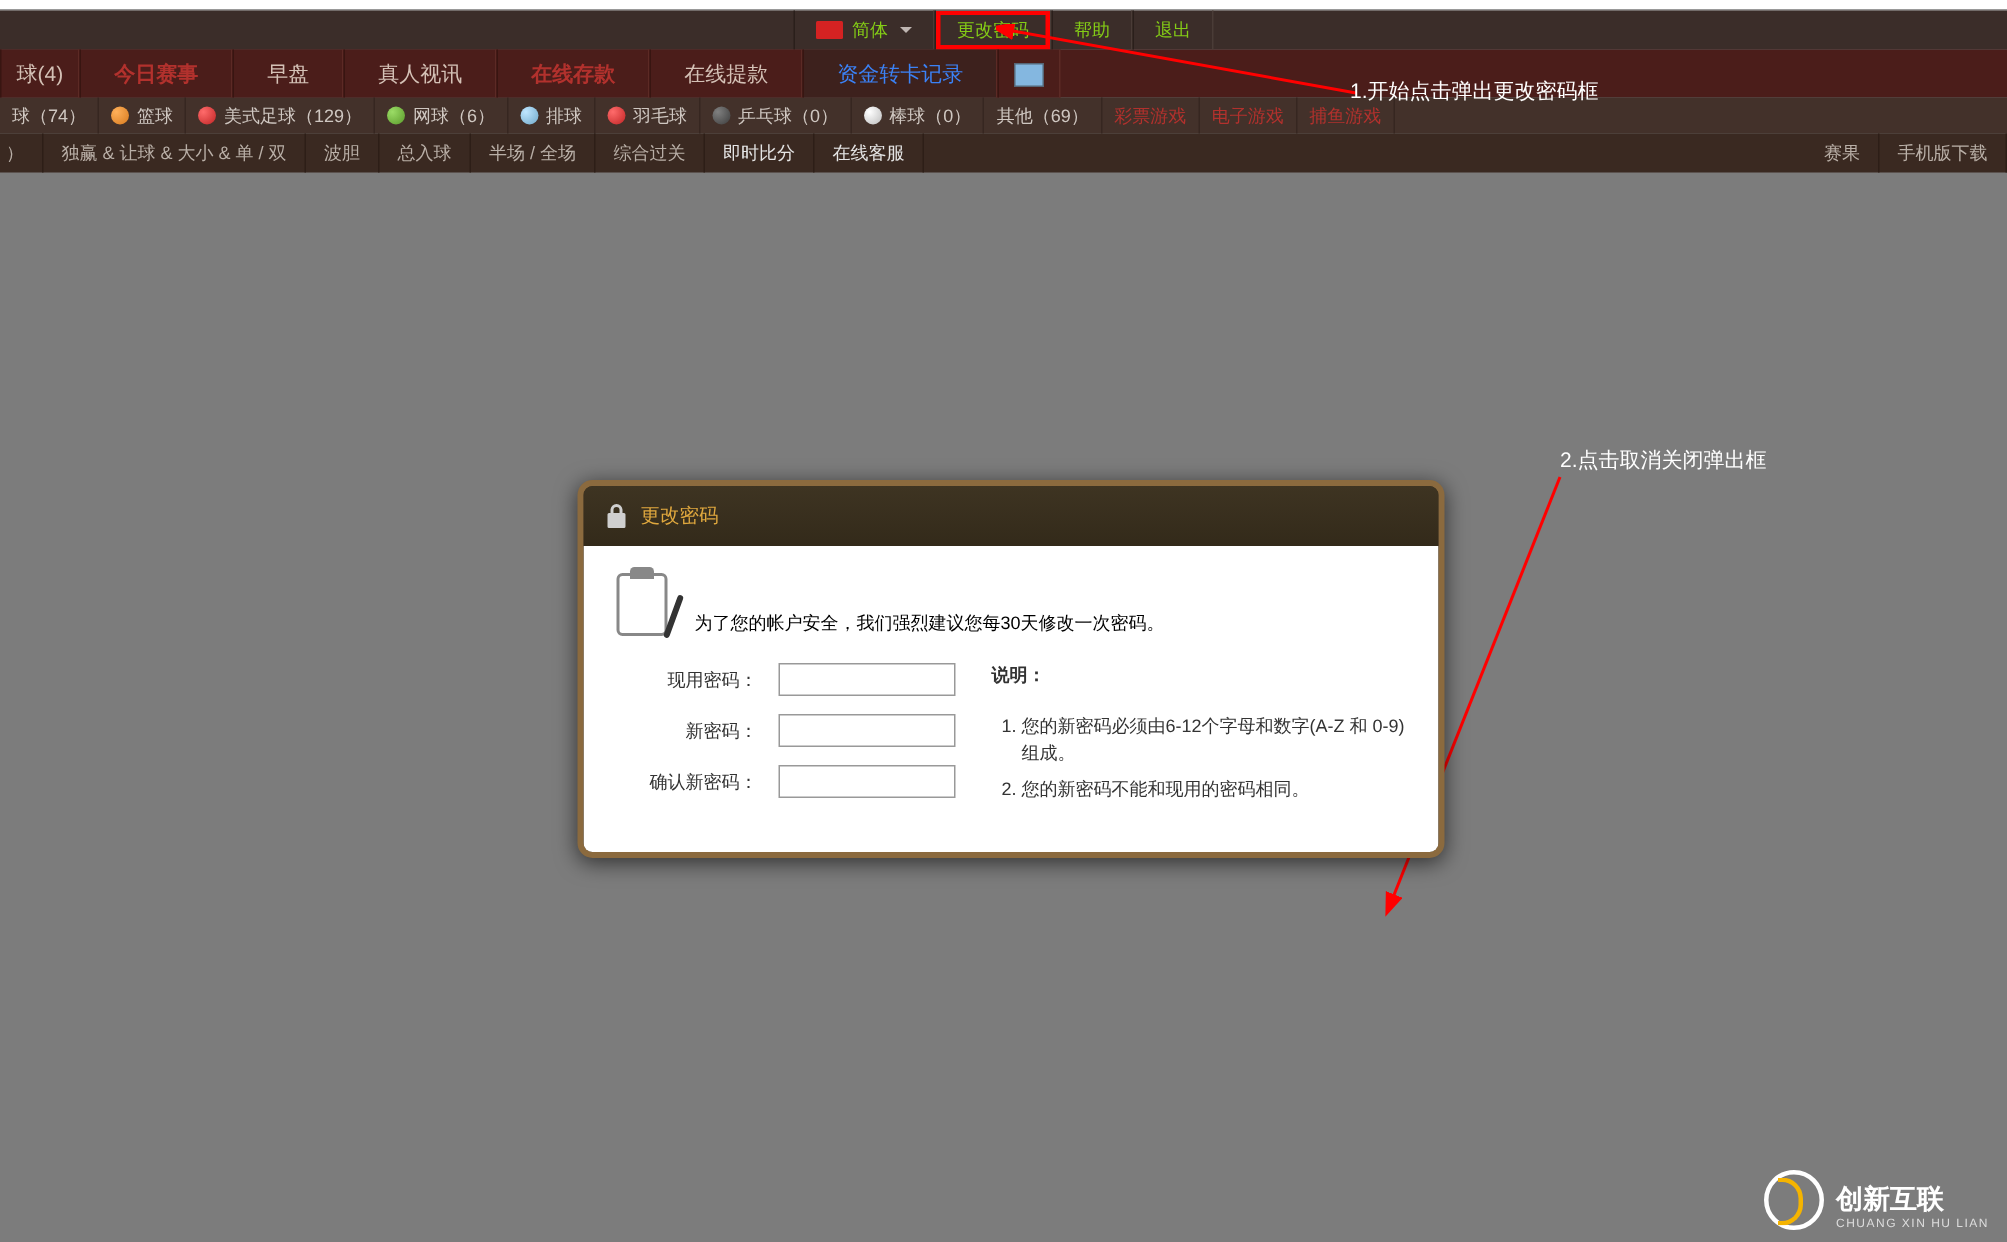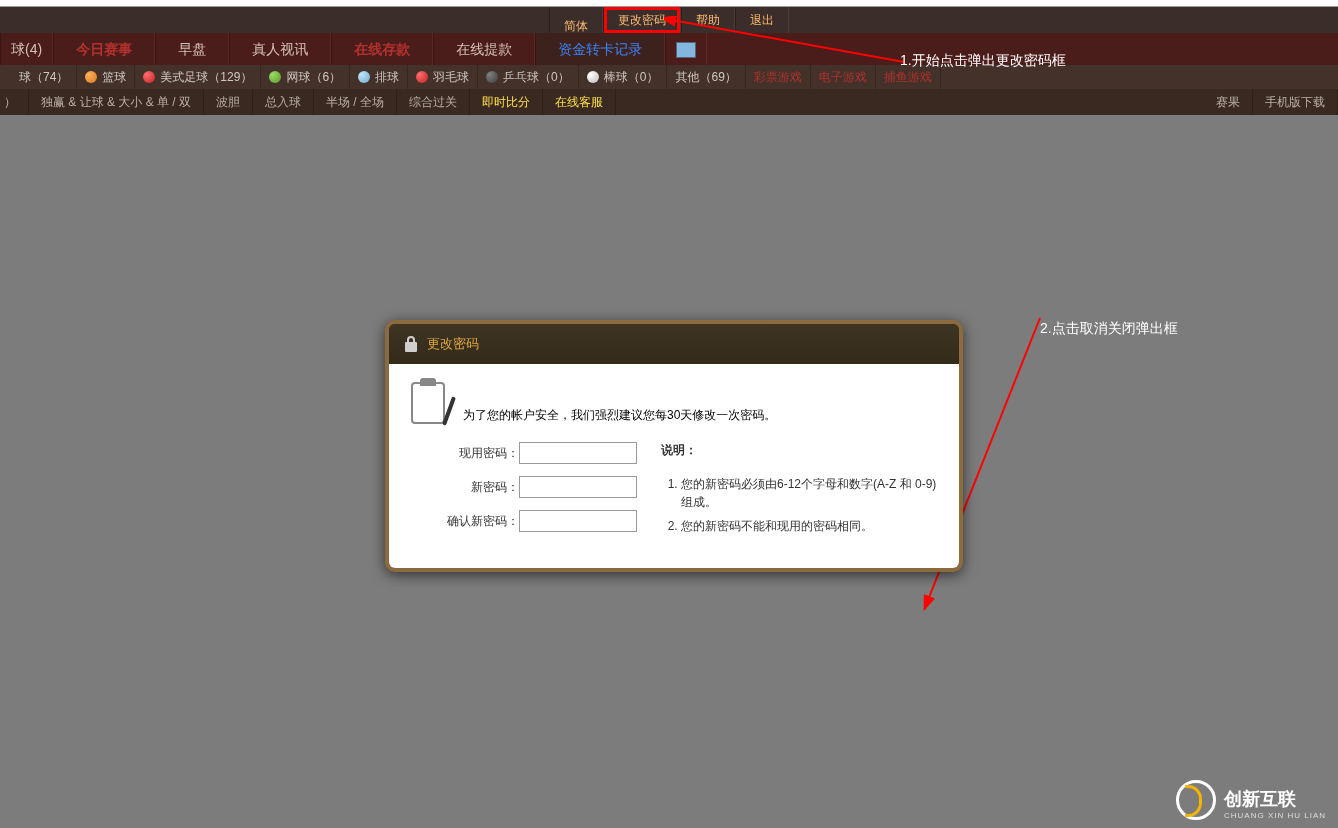--- a/index.html
+++ b/index.html
@@ -1,57 +1,57 @@
 <!DOCTYPE html>
 <html><head>
 <meta charset="utf-8">
 <style>
   html,body{margin:0;padding:0;width:1338px;height:828px;font-family:"Microsoft YaHei",Arial,sans-serif;font-size:12px;background:#7c7c7c;overflow:hidden;}
   .top-white{height:6px;background:#fff;border-bottom:1px solid #999;}
   .bar{display:flex;align-items:center;height:26px;box-sizing:border-box;}
   .bar-top{background:#3b2d29;justify-content:center;}
-  .top-link{color:#fdba74;padding:0 14px;line-height:26px;height:26px;display:flex;align-items:center;gap:6px;border-left:1px solid #2a1f1b;border-right:1px solid #4a3c37;cursor:pointer;flex-direction:column;}
+  .top-link{color:#84cc16;padding:0 14px;line-height:26px;height:26px;display:flex;align-items:center;gap:6px;border-left:1px solid #2a1f1b;border-right:1px solid #4a3c37;cursor:pointer;}
   .top-link.sel{box-shadow:0 0 0 3px #ff0000 inset;}
   .flag{width:18px;height:12px;background:#d42222;border-radius:1px;display:inline-block;}
   .caret{width:0;height:0;border-left:4px solid transparent;border-right:4px solid transparent;border-top:4px solid #bfb6b2;display:inline-block;margin-left:2px;}
   .bar-main{background:#4b1d1a;height:32px;}
   .main-tab{color:#d4c1b6;padding:0 22px;line-height:32px;height:32px;border-left:1px solid #381511;border-right:1px solid #5c2a25;cursor:pointer;background:#4b1d1a;font-size:14px;}
   .main-tab.pad-l{padding-left:10px;padding-right:10px;}
   .main-tab.red{color:#b2312d;font-weight:bold;}
   .main-tab.gold{color:#3b82f6;background:#3d211d;}
   .mini-icon{width:18px;height:14px;background:#84b7e0;border:1px solid #567;display:inline-block;vertical-align:middle;}
-  .bar-sports{background:#43312a;height:24px;padding-left:11px;}
+  .bar-sports{background:#43312a;height:24px;padding-left:0;}
   .sport{color:#cfc7c1;padding:0 8px;display:flex;align-items:center;gap:5px;height:24px;cursor:pointer;border-right:1px solid #362620;}
   .sport.red{color:#b2312d;}
   .ball{width:12px;height:12px;border-radius:50%;display:inline-block;}
   .b-orange{background:radial-gradient(circle at 30% 30%,#ffb05a,#d87a1e);}
   .b-red{background:radial-gradient(circle at 30% 30%,#ff6b6b,#c02424);}
   .b-green{background:radial-gradient(circle at 30% 30%,#9bdc66,#5a9a2a);}
   .b-white{background:radial-gradient(circle at 30% 30%,#fff,#bbb);}
   .b-lblue{background:radial-gradient(circle at 30% 30%,#bfe6ff,#6fa8c9);}
   .b-dark{background:radial-gradient(circle at 30% 30%,#808080,#3c3c3c);}
   .bar-sub{background:#3a2921;height:26px;padding-left:0;}
   .sub{color:#b9afa7;padding:0 12px;height:26px;display:flex;align-items:center;cursor:pointer;border-right:1px solid #2d1e17;}
-  .sub.red{color:#fde047;}
+  .sub.red{color:#e5e5e5;}
   .sub-right{margin-left:auto;display:flex;}
   .annot{position:absolute;color:#fff;font-size:14px;}
   .arrow-svg{position:absolute;pointer-events:none;}
   
   .dialog{position:absolute;left:385px;top:320px;width:570px;border:4px solid #8b6a3e;border-radius:10px;box-shadow:0 3px 14px rgba(0,0,0,.6);background:#3b3020;overflow:hidden;}
   .dlg-head{height:40px;background:linear-gradient(#3e3422,#332a1a);display:flex;align-items:center;padding:0 14px;gap:8px;color:#e0a83e;font-size:13px;}
   .dlg-body{background:#fff;padding:14px 18px 24px 18px;}
   .intro{display:flex;align-items:flex-end;gap:14px;margin-bottom:18px;}
   .clip-icon{width:42px;height:46px;position:relative;}
   .clip-icon .board{position:absolute;inset:4px 4px 0 4px;background:#fff;border:2px solid #888;border-radius:4px;}
   .clip-icon .clip{position:absolute;top:0;left:50%;transform:translateX(-50%);width:16px;height:8px;background:#888;border-radius:3px 3px 0 0;}
   .clip-icon .pen{position:absolute;right:-2px;bottom:-2px;width:4px;height:30px;background:#333;transform:rotate(20deg);border-radius:2px;}
   .form-row{display:flex;align-items:flex-start;}
   .form-left{width:230px;}
   .fr{display:flex;align-items:center;justify-content:flex-end;margin-bottom:12px;}
-  .fr label{color:#333;margin-right:0;}
+  .fr label{color:#333;margin-right:14px;}
   .fr input{width:110px;height:18px;border:1px solid #999;padding:1px 3px;}
   .form-right{flex:1;padding-left:24px;color:#333;}
   .form-right b{display:block;margin-bottom:16px;}
   .form-right ol{margin:0;padding-left:20px;}
   .form-right li{margin-bottom:6px;line-height:1.5;}
   .dlg-foot{height:44px;background:#d8d5c5;display:flex;justify-content:flex-end;align-items:center;padding-right:14px;gap:10px;}
   .btn{width:90px;height:22px;line-height:22px;text-align:center;background:linear-gradient(#4a4a4a,#2c2c2c);border:1px solid #1a1a1a;color:#e0a83e;cursor:pointer;font-size:12px;}
   .btn.cancel-hl{box-shadow:0 0 0 4px #ff0000;}
   .lock-icon svg{display:block;}
   .logo{position:absolute;right:12px;bottom:8px;display:flex;align-items:flex-end;gap:8px;color:#fff;font-size:18px;font-weight:bold;}
@@ -160,21 +160,21 @@
   <svg class="arrow-svg" style="left:664px;top:16px;" width="250" height="60">
     <defs>
         <marker id="ah1" markerWidth="10" markerHeight="10" refX="2" refY="3" orient="auto">
           <path d="M0,0 L0,6 L8,3 z" fill="#ff0000"></path>
         </marker>
       </defs>
     <line x1="240" y1="46" x2="8" y2="4" stroke="#ff0000" stroke-width="2" marker-end="url(#ah1)"></line>
   </svg>
   <div class="annot" style="left:900px;top:52px;">1.开始点击弹出更改密码框</div>
 
-  <div class="annot" style="left:1040px;top:298px;margin-top:22px;">2.点击取消关闭弹出框</div>
+  <div class="annot" style="left:1040px;top:298px;">2.点击取消关闭弹出框</div>
   <svg class="arrow-svg" style="left:920px;top:314px;" width="160" height="300">
     <defs>
         <marker id="ah2" markerWidth="10" markerHeight="10" refX="2" refY="3" orient="auto">
           <path d="M0,0 L0,6 L8,3 z" fill="#ff0000"></path>
         </marker>
       </defs>
     <line x1="120" y1="4" x2="8" y2="286" stroke="#ff0000" stroke-width="2" marker-end="url(#ah2)"></line>
   </svg>
 
   <div class="dialog">

